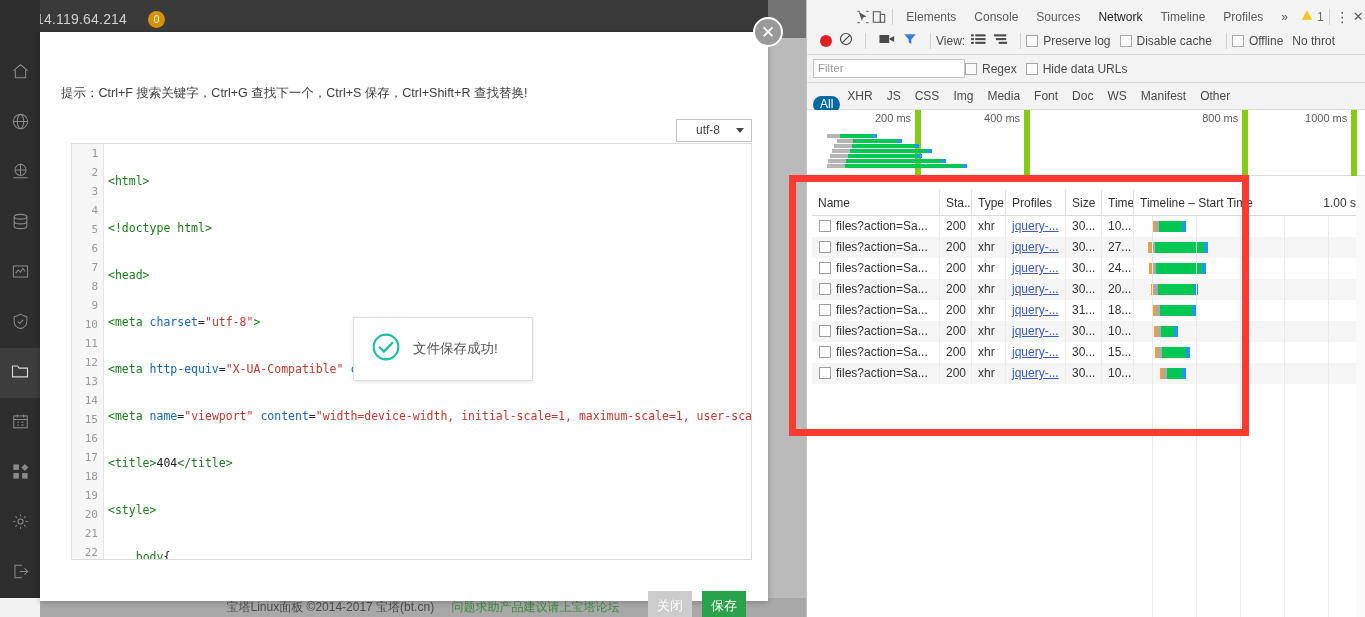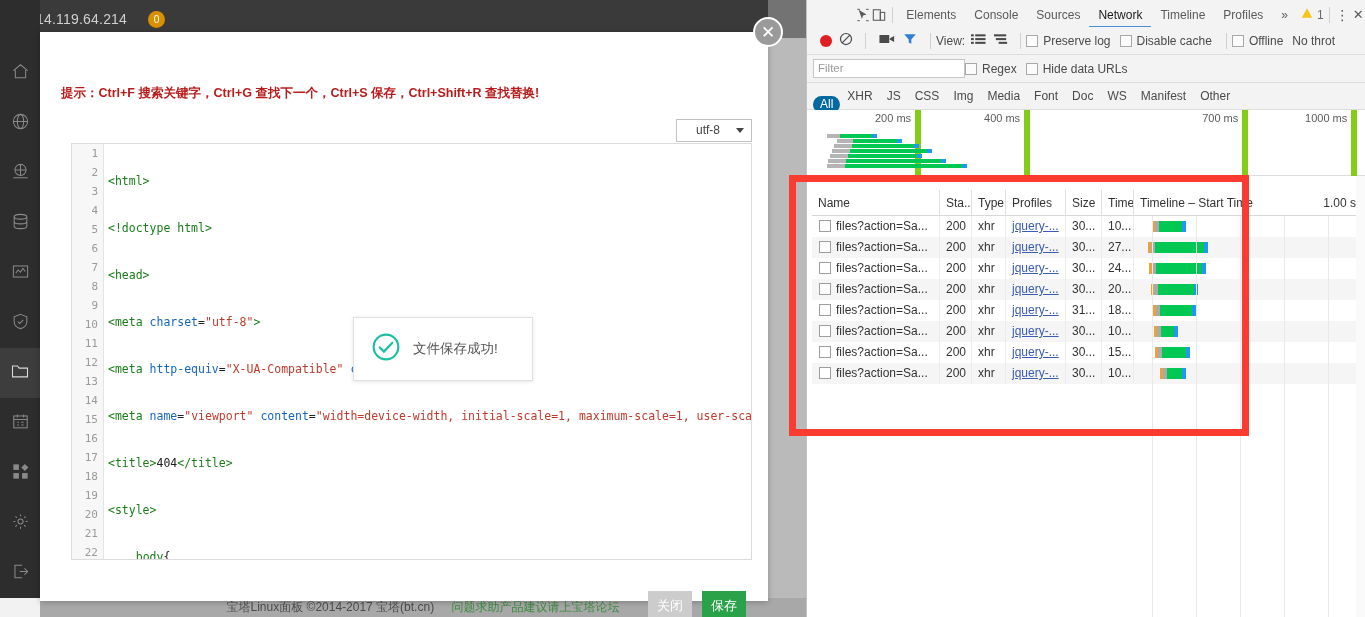--- a/index.html
+++ b/index.html
@@ -87,21 +87,21 @@
     font-size: 14px; color: #4b4b4b; line-height: 44px; padding-left: 21px;
   }
   .modal-close {
     position: absolute; left: 713px; top: -15px;
     width: 30px; height: 30px; border-radius: 50%;
     background: #9a9a9a; border: 2px solid #fff; color: #fff;
     font-size: 17px; line-height: 27px; text-align: center; cursor: pointer;
   }
   .modal-tip {
     position: absolute; left: 21px; top: 53px;
-    font-size: 12.5px; color: #b91c1c; font-weight: bold; white-space: nowrap;
+    font-size: 12.5px; color: #404040; font-weight: normal; white-space: nowrap;
   }
   .charset-select {
     position: absolute; left: 636px; top: 87px; width: 76px; height: 23px;
     border: 1px solid #c3c3c3; background: #fff; font-size: 12px; color: #444;
     line-height: 21px; padding-left: 19px;
   }
   .charset-select .caret {
     position: absolute; right: 7px; top: 8px;
     border-left: 4px solid transparent; border-right: 4px solid transparent;
     border-top: 5px solid #444;
@@ -148,21 +148,21 @@
   .btn-save  { left: 662px; background: #2aa24a; color: #fff; }
 
   
   #devtools {
     position: absolute; left: 806px; top: 0; width: 559px; height: 617px;
     background: #fff; border-left: 1px solid #c2c2c2;
     font-size: 12px; color: #333;
   }
   .dt-row1 {
     position: absolute; left: 0; top: 0; width: 559px; height: 34px;
-    background: #f3f3f3; border-bottom: 5px solid #6d28d9;
+    background: #f3f3f3; border-bottom: 1px solid #6d28d9;
     display: flex; align-items: center; padding-left: 48px;
   }
   .dt-icon-btn { width: 26px; height: 26px; display: flex; align-items: center; justify-content: center; }
   .vline { width: 1px; height: 16px; background: #d0d0d0; margin: 0 5px; }
   .dt-tab {
     height: 26px; line-height: 26px; padding: 0 9px; color: #5a5a5a; font-size: 12px;
   }
   .dt-tab.sel { color: #1a1a1a; border-bottom: 2px solid #4a90d9; }
   .warn-wrap { display: flex; align-items: center; margin-left: 4px; color: #6a6a6a; }
 
@@ -590,21 +590,21 @@
     </div>
 
     <div class="overview" id="overview">
         <div class="ov-tick" style="left: 0px; width: 109.055px;">
           <span>200 ms</span>
         </div>
         <div class="ov-tick" style="left: 0px; width: 218.11px;">
           <span>400 ms</span>
         </div>
         <div class="ov-tick" style="left: 0px; width: 436.22px;">
-          <span>700 ms</span>
+          <span>800 ms</span>
         </div>
         <div class="ov-tick" style="left: 0px; width: 545.276px;">
           <span>1000 ms</span>
         </div>
         <div class="ov-bar" style="left: 15px; top: 24px; width: 50px; background: rgb(0, 200, 83);">
           <div style="position: absolute; left: 0px; top: 0px; height: 4px; width: 12.5px; background: rgb(181, 181, 181);"></div>
           <div style="position: absolute; right: 0px; top: 0px; height: 4px; width: 5px; background: rgb(33, 150, 243);"></div>
         </div>
         <div class="ov-bar" style="left: 25px; top: 29px; width: 65px; background: rgb(0, 200, 83);">
           <div style="position: absolute; left: 0px; top: 0px; height: 4px; width: 16.25px; background: rgb(181, 181, 181);"></div>

